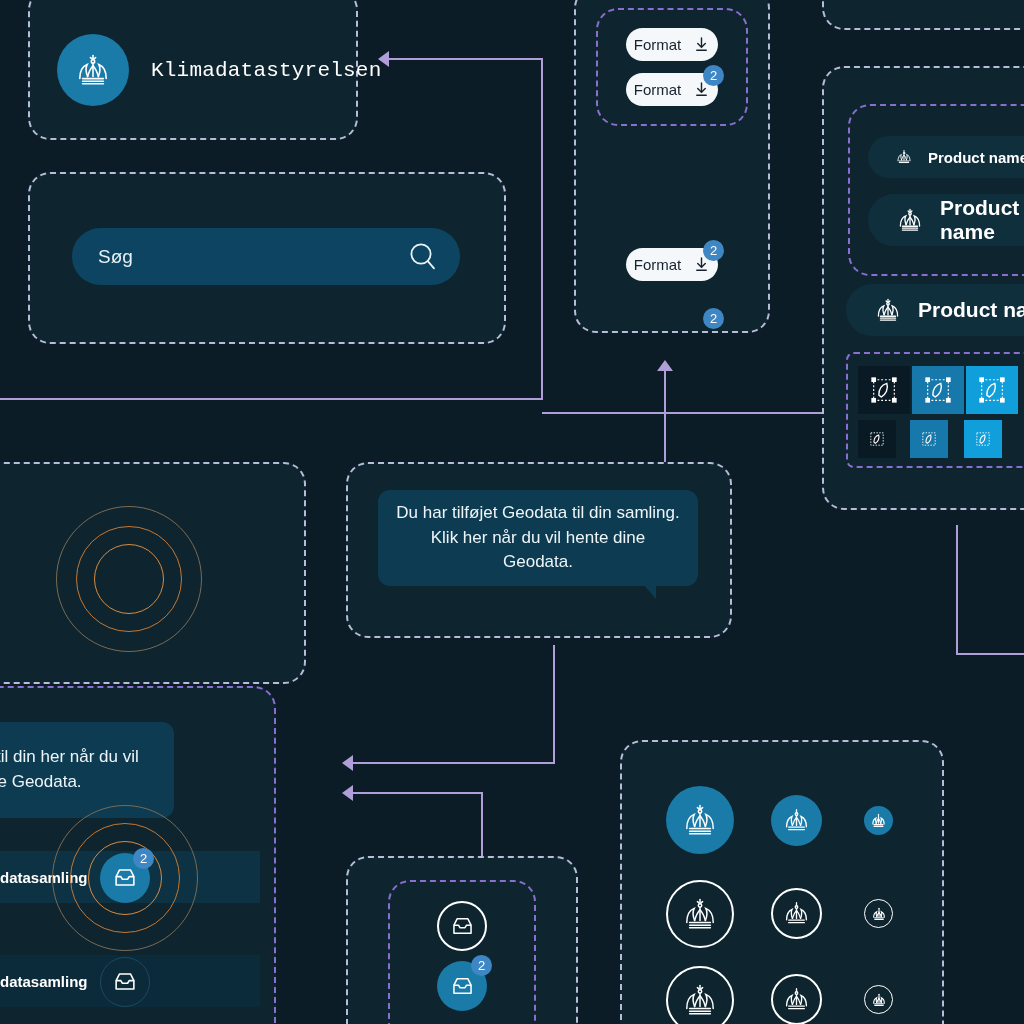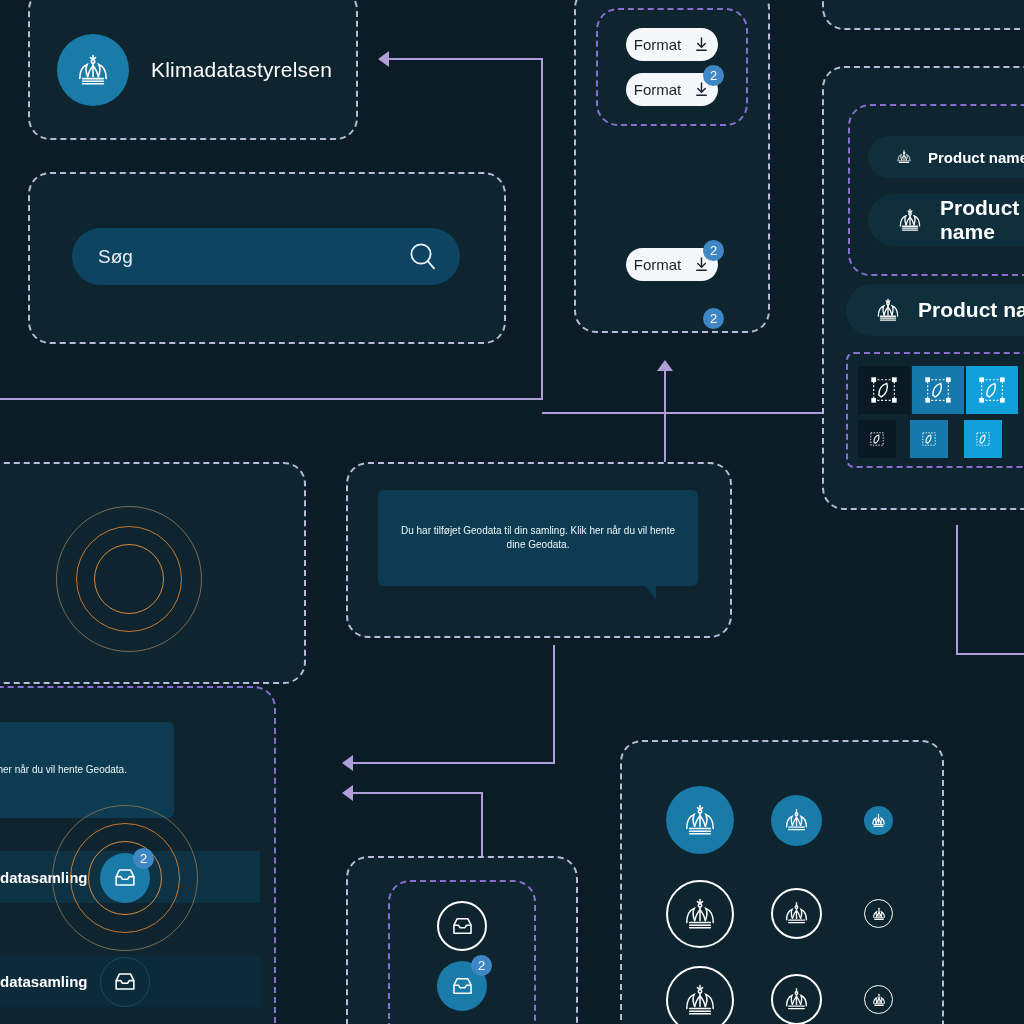--- a/index.html
+++ b/index.html
@@ -48,20 +48,21 @@
     border-right: 8px solid transparent;
     border-bottom: 11px solid #b09ed8;
   }
 
   
   .logo-row {
     position: absolute;
     display: flex;
     align-items: center;
     gap: 22px;
+    font-family: Liberation Mono, monospace;
   }
   .logo-circle {
     width: 72px; height: 72px;
     border-radius: 50%;
     background: #1a7aa8;
     display: flex; align-items: center; justify-content: center;
     flex: 0 0 auto;
   }
   .logo-title {
     color: #ffffff;
@@ -135,23 +136,23 @@
     align-items: center;
     justify-content: center;
     box-sizing: border-box;
   }
 
   
   .bubble {
     position: absolute;
     box-sizing: border-box;
     background: #0d3c52;
-    border-radius: 6px;
+    border-radius: 12px;
     color: #eef5f8;
-    font-size: 10px;
+    font-size: 17px;
     line-height: 1.45;
     text-align: center;
     display: flex; align-items: center; justify-content: center;
     padding: 10px 18px;
   }
   .bubble .tail {
     position: absolute;
     bottom: -13px; right: 42px;
     width: 0; height: 0;
     border-left: 13px solid transparent;

